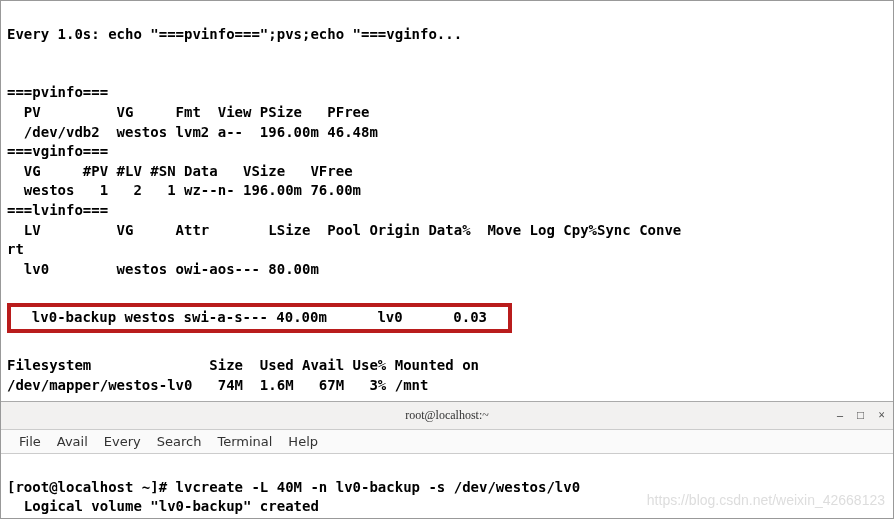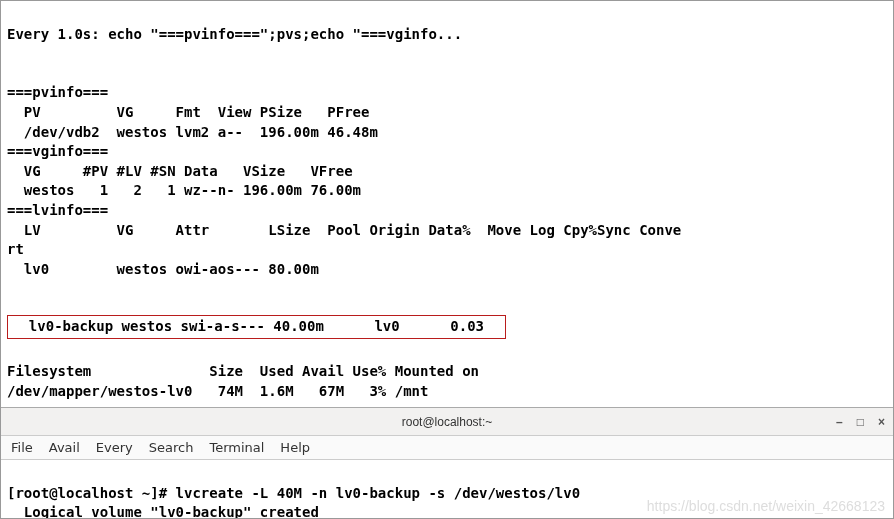--- a/index.html
+++ b/index.html
@@ -15,51 +15,51 @@
     }
     .top-pane {
       padding: 4px 6px 6px 6px;
       white-space: pre;
       line-height: 1.4;
       font-weight: bold;
       border-bottom: 1px solid #aaa;
     }
     .watch-header { display: flex; justify-content: space-between; }
     .highlight-box {
-      border: 1px solid #b91c1c;
+      border: 4px solid #b91c1c;
       display: inline-block;
       padding: 1px 4px;
-      margin-top: 16px;
+      margin-top: 4px;
       margin-bottom: 4px;
     }
     .titlebar {
       display: flex;
       align-items: center;
       justify-content: center;
       position: relative;
       height: 28px;
       background: #f2f1f0;
       border-bottom: 1px solid #ccc;
-      font-family: Liberation Sans, sans-serif;
+      font-family: Liberation Serif, serif;
       font-size: 12px;
       color: #333;
     }
     .window-controls {
       position: absolute;
       right: 8px;
       display: flex;
       gap: 14px;
       font-size: 12px;
       color: #555;
     }
     .window-controls span { cursor: pointer; font-weight: bold; }
     .menubar {
       display: flex;
       gap: 16px;
-      padding: 4px 10px;
+      padding: 4px 18px;
       font-family: "DejaVu Sans", Arial, sans-serif;
       font-size: 13px;
       color: #333;
       border-bottom: 1px solid #ccc;
       background: #fafafa;
     }
     .menubar span { cursor: pointer; }
     .bottom-pane {
       padding: 4px 6px;
       white-space: pre;

